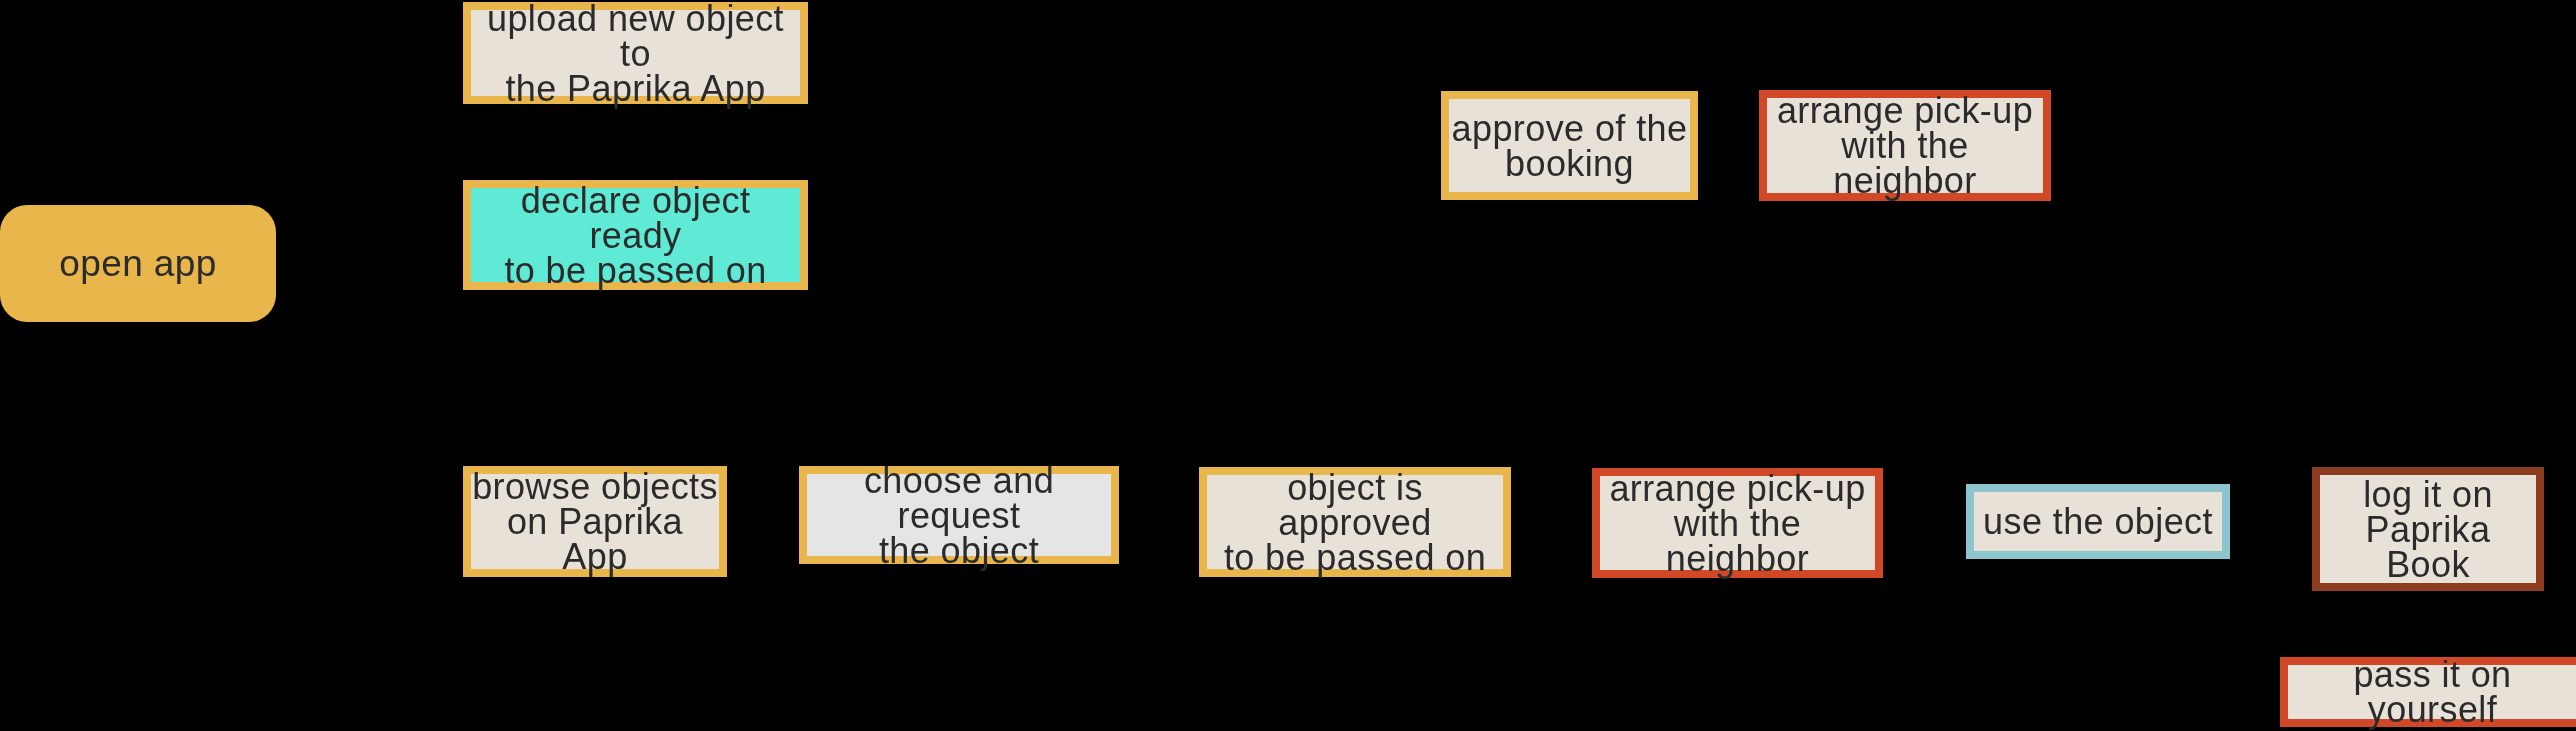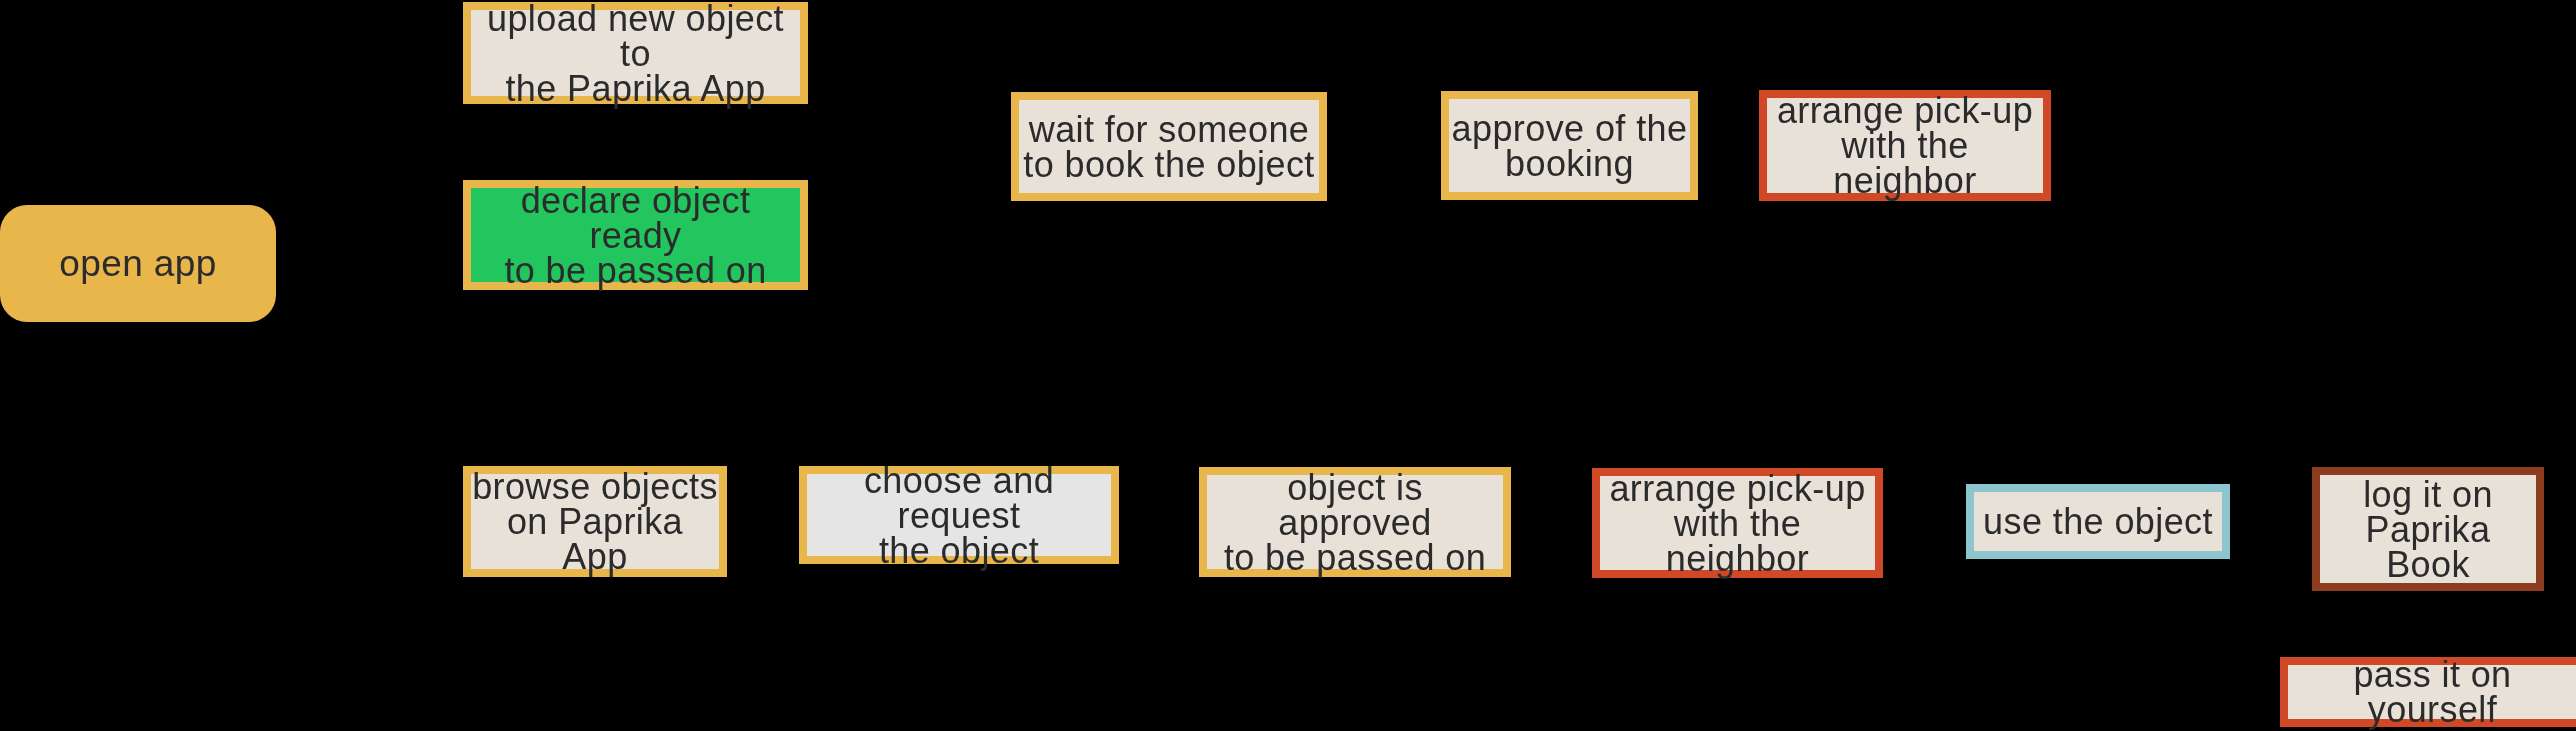--- a/index.html
+++ b/index.html
@@ -46,27 +46,23 @@
 <body>
 
 <div id="flow-canvas" style="background: rgb(0, 0, 0);">
     <div class="node start" style="left: 0px; top: 205px; width: 276px; height: 117px; background: rgb(233, 182, 76); border-radius: 27px;">
       <span class="label" style="color: rgb(43, 43, 43);">open app</span>
     </div>
     <div class="node" style="left: 463px; top: 2.4px; width: 345px; height: 102px; background: rgb(232, 225, 216); border-color: rgb(233, 182, 76); border-width: 8.8px;">
       <span class="label" style="color: rgb(43, 43, 43);">upload new object to
 the Paprika App</span>
     </div>
-    <div class="node" style="left: 463px; top: 180px; width: 345px; height: 110px; background: #22c55e; border-color: rgb(233, 182, 76); border-width: 8.8px;">
+    <div class="node" style="left: 463px; top: 180px; width: 345px; height: 110px; background: #5eead4; border-color: rgb(233, 182, 76); border-width: 8.8px;">
       <span class="label" style="color: rgb(43, 43, 43);">declare object ready
 to be passed on</span>
-    </div>
-    <div class="node" style="left: 1011px; top: 92px; width: 316px; height: 109px; background: rgb(232, 225, 216); border-color: rgb(233, 182, 76); border-width: 8.8px;">
-      <span class="label" style="color: rgb(43, 43, 43);">wait for someone
-to book the object</span>
     </div>
     <div class="node" style="left: 1416px; top: 91px; width: 257px; height: 109px; background: rgb(232, 225, 216); border-color: rgb(233, 182, 76); border-width: 8.8px; margin-left: 25px;">
       <span class="label" style="color: rgb(43, 43, 43);">approve of the
 booking</span>
     </div>
     <div class="node" style="left: 1759px; top: 90px; width: 292px; height: 111px; background: rgb(232, 225, 216); border-color: rgb(209, 72, 38); border-width: 8.8px;">
       <span class="label" style="color: rgb(43, 43, 43);">arrange pick-up
 with the neighbor</span>
     </div>
     <div class="node" style="left: 463px; top: 466px; width: 264px; height: 111px; background: rgb(232, 225, 216); border-color: rgb(233, 182, 76); border-width: 8.8px;">

